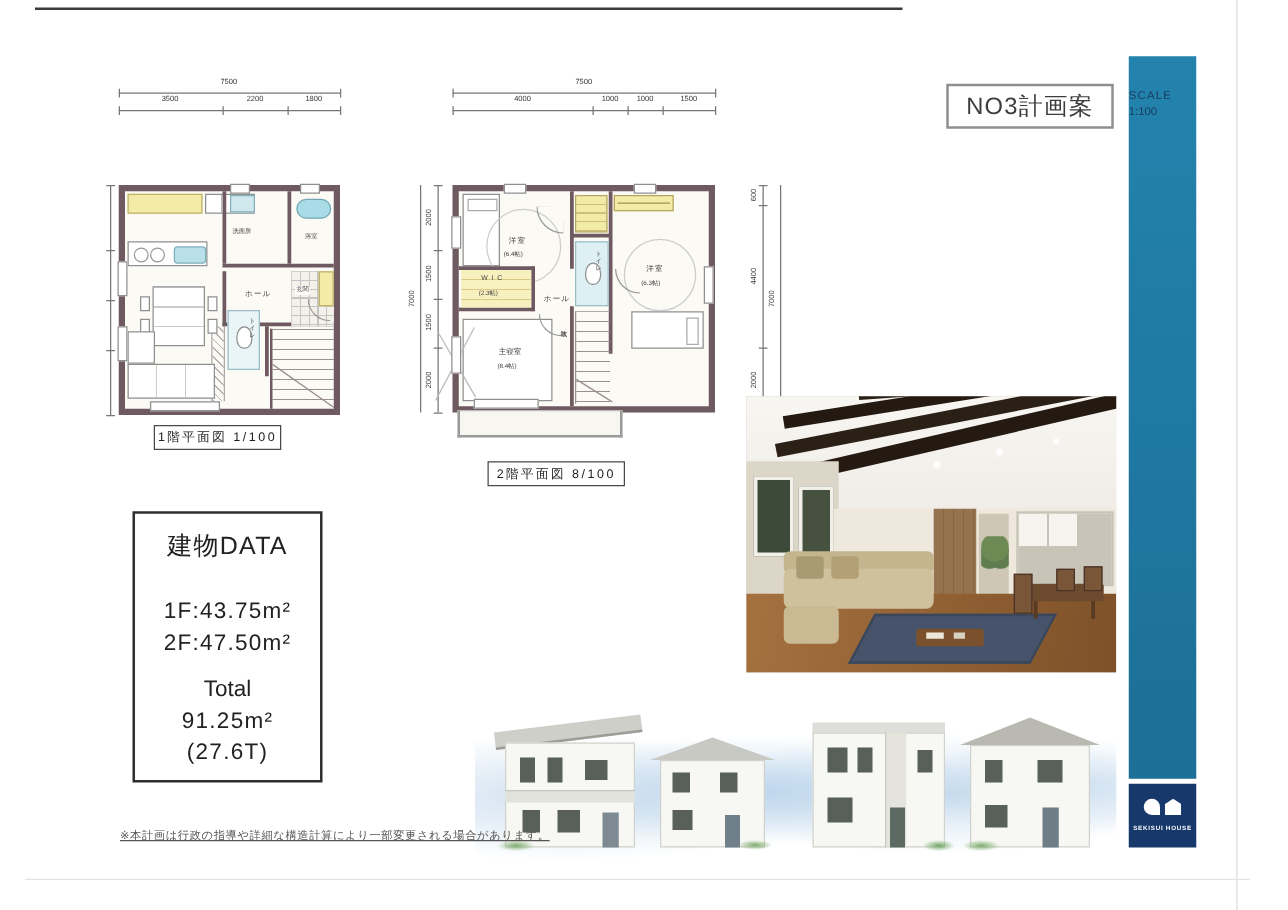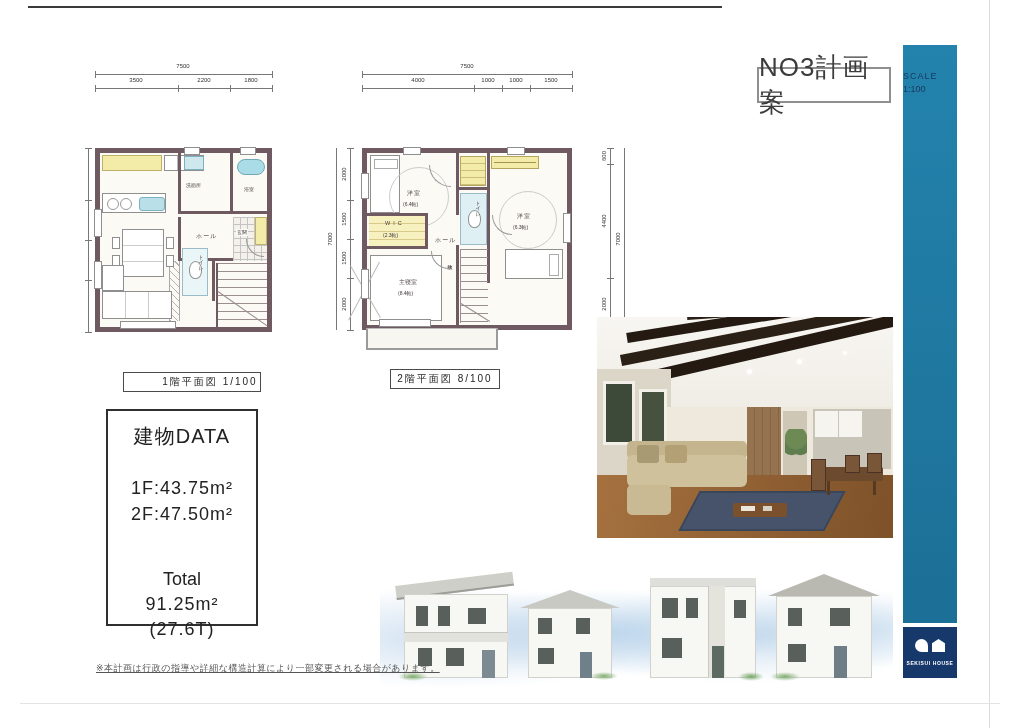--- a/index.html
+++ b/index.html
@@ -30,21 +30,21 @@
 <body>
 
 <div id="canvas">
 
   <div class="abs" style="left:28px;top:6px;width:694px;height:2px;background:#3a3a3a;"></div>
   <div class="abs" style="left:989px;top:0;width:1px;height:728px;background:#dcdcdc;"></div>
   <div class="abs" style="left:20px;top:703px;width:980px;height:1px;background:#e3e3e3;"></div>
 
   <div class="abs" style="left:757px;top:67px;width:130px;height:32px;border:2px solid #8f8f8f;background:#fff;
               display:flex;align-items:center;justify-content:center;">
-    <span style="font-size:26px;color:#3c3c3c;letter-spacing:1px;">NO3計画案</span>
+    <span style="font-size:19px;color:#3c3c3c;letter-spacing:1px;">NO3計画案</span>
   </div>
 
   <div class="abs" style="left:903px;top:45px;width:54px;height:578px;background:linear-gradient(#2383ad,#1c6f96);">
     <div style="position:absolute;left:0;top:26px;width:54px;color:#173a5e;">
       <div style="font-size:9px;letter-spacing:1px;">SCALE</div>
       <div style="font-size:9px;margin-top:3px;">1:100</div>
     </div>
   </div>
 
   <div class="abs" style="left:903px;top:627px;width:54px;height:51px;background:#16386b;">
@@ -127,21 +127,21 @@
     <div class="furn" style="left:2px;top:138px;width:70px;height:28px;background:#fff repeating-linear-gradient(to right,transparent 0 22px,#ccc 22px 23px);"></div>
     <div class="furn" style="left:2px;top:112px;width:22px;height:26px;"></div>
 
     <div class="win" style="left:20px;top:168px;width:56px;height:8px;"></div>
     <div class="win" style="left:-6px;top:56px;width:8px;height:28px;"></div>
     <div class="win" style="left:-6px;top:108px;width:8px;height:28px;"></div>
     <div class="win" style="left:84px;top:-6px;width:16px;height:8px;"></div>
     <div class="win" style="left:140px;top:-6px;width:16px;height:8px;"></div>
     <div class="arc" style="left:146px;top:86px;width:18px;height:18px;"></div>
   </div>
-  <div class="caption" style="left:123px;top:372px;width:100px;height:18px;padding-left:36px;">
+  <div class="caption" style="left:123px;top:340px;width:100px;height:18px;">
     <span>1階平面図 1/100</span>
   </div>
 
   <div class="dimlab c" style="left:467px;top:63px;">7500</div>
   <div class="dlh" style="left:362px;top:74px;width:210px;"></div>
   <div class="tkv" style="left:362px;top:71px;"></div>
   <div class="tkv" style="left:572px;top:71px;"></div>
   <div class="dimlab c" style="left:418px;top:77px;">4000</div>
   <div class="dimlab c" style="left:488px;top:77px;">1000</div>
   <div class="dimlab c" style="left:516px;top:77px;">1000</div>
@@ -243,21 +243,21 @@
   <div class="abs" style="left:366px;top:328px;width:132px;height:22px;border:2px solid #9a9a9a;border-top:1px solid #bbb;background:#f7f6f0;box-sizing:border-box;"></div>
   <div class="caption" style="left:390px;top:369px;width:108px;height:18px;">
     <span>2階平面図 8/100</span>
   </div>
 
   <div class="abs" style="left:106px;top:409px;width:148px;height:213px;border:2px solid #2f2f2f;background:#fff;
               display:flex;flex-direction:column;align-items:center;color:#222;">
     <div style="font-size:20px;letter-spacing:1px;margin-top:12px;">建物DATA</div>
     <div style="font-size:18px;letter-spacing:1px;margin-top:28px;">1F:43.75m²</div>
     <div style="font-size:18px;letter-spacing:1px;margin-top:5px;">2F:47.50m²</div>
-    <div style="font-size:18px;margin-top:44px;">Total</div>
+    <div style="font-size:18px;margin-top:16px;">Total</div>
     <div style="font-size:18px;letter-spacing:1px;margin-top:4px;">91.25m²</div>
     <div style="font-size:18px;letter-spacing:1px;margin-top:4px;">(27.6T)</div>
   </div>
 
   <div class="abs" style="left:597px;top:317px;width:296px;height:221px;background:#e9e3d8;overflow:hidden;box-shadow:inset 0 0 18px rgba(0,0,0,.12);">
     <div style="position:absolute;left:0;top:0;width:296px;height:100px;background:linear-gradient(#f8f6f2,#efece5);"></div>
     <div style="position:absolute;left:30px;top:16px;width:300px;height:10px;background:#241a12;transform:rotate(-9deg);transform-origin:left center;"></div>
     <div style="position:absolute;left:24px;top:38px;width:310px;height:11px;background:#2b2016;transform:rotate(-11deg);transform-origin:left center;"></div>
     <div style="position:absolute;left:18px;top:62px;width:320px;height:12px;background:#241a12;transform:rotate(-13deg);transform-origin:left center;"></div>
     <div style="position:absolute;left:90px;top:-6px;width:240px;height:9px;background:#2b2016;transform:rotate(-4deg);transform-origin:left center;"></div>

